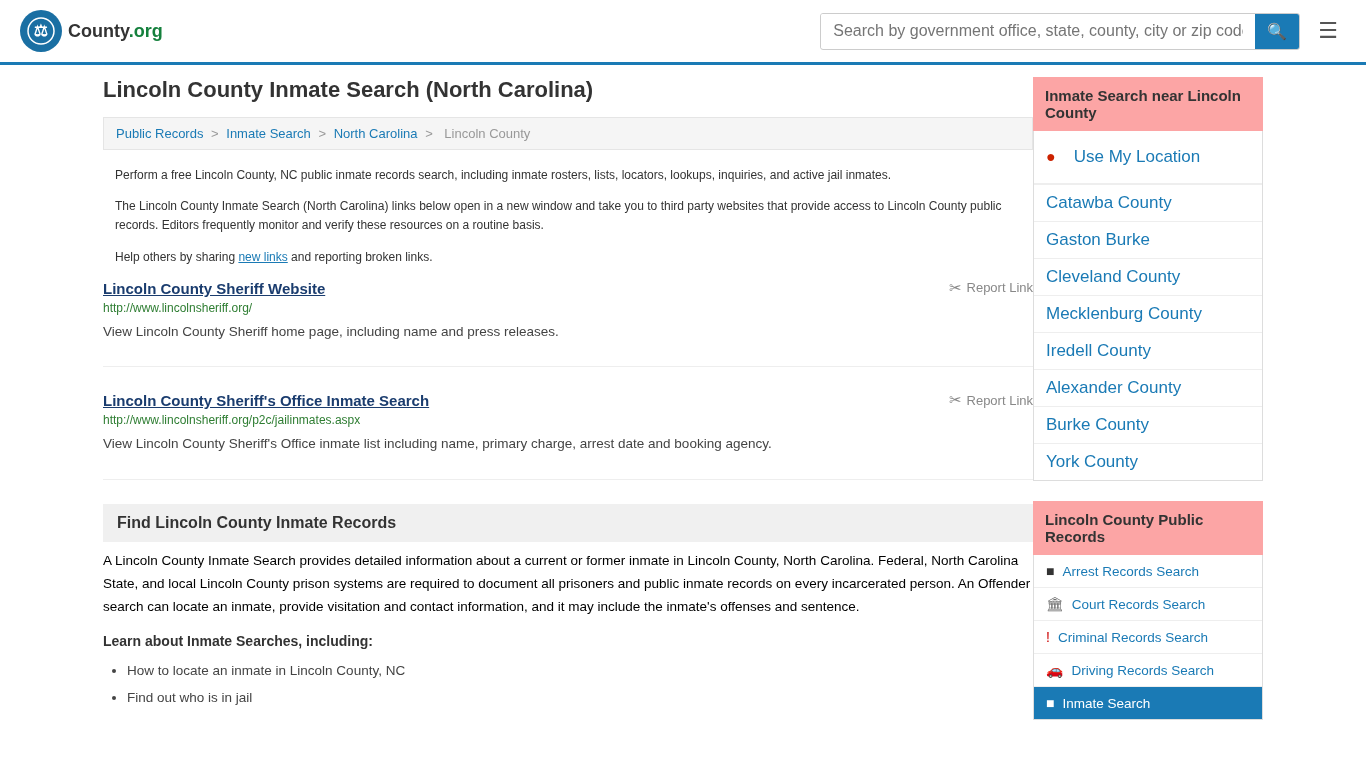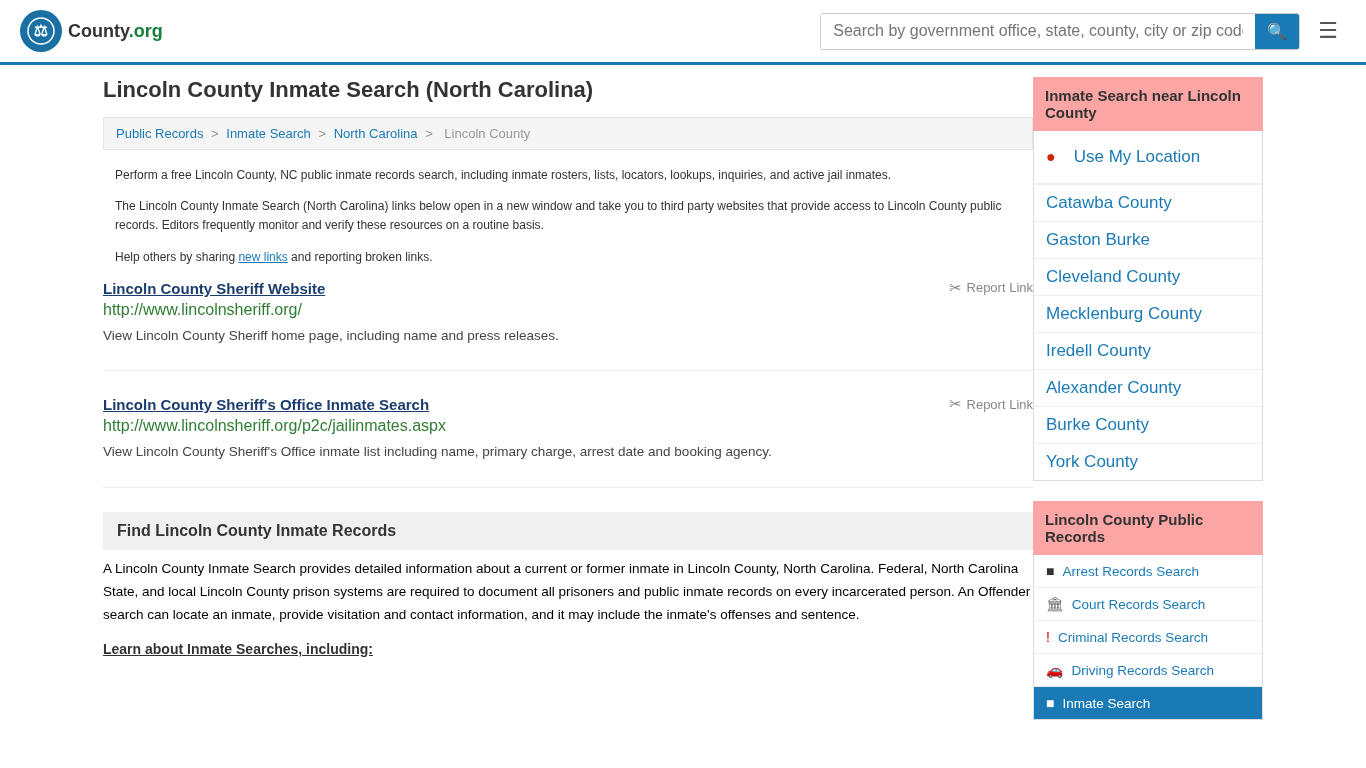--- a/index.html
+++ b/index.html
@@ -144,21 +144,21 @@
       display: flex;
       align-items: center;
       gap: 5px;
       color: #888;
       font-size: 13px;
       cursor: pointer;
       white-space: nowrap;
     }
     .link-card-url {
       color: #2e7d32;
-      font-size: 16px;
+      font-size: 12px;
       margin-bottom: 6px;
     }
     .link-card-desc {
       font-size: 13.5px;
       line-height: 1.6;
       color: #444;
     }
 
     
     .section-header {
@@ -177,21 +177,20 @@
       font-size: 13.5px;
       line-height: 1.7;
       color: #000000;
       margin-bottom: 14px;
     }
     .learn-heading {
       font-size: 14px;
       font-weight: bold;
       color: #333;
       margin-bottom: 8px;
-      text-decoration: underline;
     }
     .bullet-list {
       padding-left: 24px;
       font-size: 13.5px;
       line-height: 2;
       color: #444;
     }
 
     
     .sidebar {
@@ -355,20 +354,24 @@
     </div>
 
     <div class="section-header">
       <h2>Find Lincoln County Inmate Records</h2>
     </div>
 
     <p class="body-text">A Lincoln County Inmate Search provides detailed information about a current or former inmate in Lincoln County, North Carolina. Federal, North Carolina State, and local Lincoln County prison systems are required to document all prisoners and public inmate records on every incarcerated person. An Offender search can locate an inmate, provide visitation and contact information, and it may include the inmate's offenses and sentence.</p>
 
     <p class="learn-heading">Learn about Inmate Searches, including:</p>
 
+    <ul class="bullet-list">
+      <li>How to locate an inmate in Lincoln County, NC</li>
+      <li>Find out who is in jail</li>
+    </ul>
 
   </div>
 
   <div class="sidebar">
 
     <div class="sidebar-section">
       <div class="sidebar-heading">Inmate Search near Lincoln County</div>
       <ul class="sidebar-list">
         <li>
           <div class="use-location">

